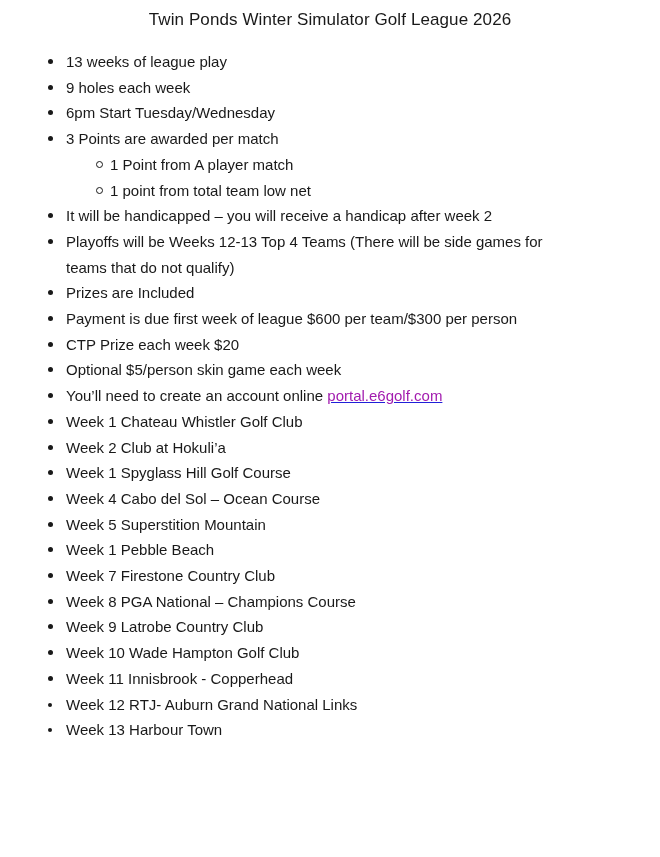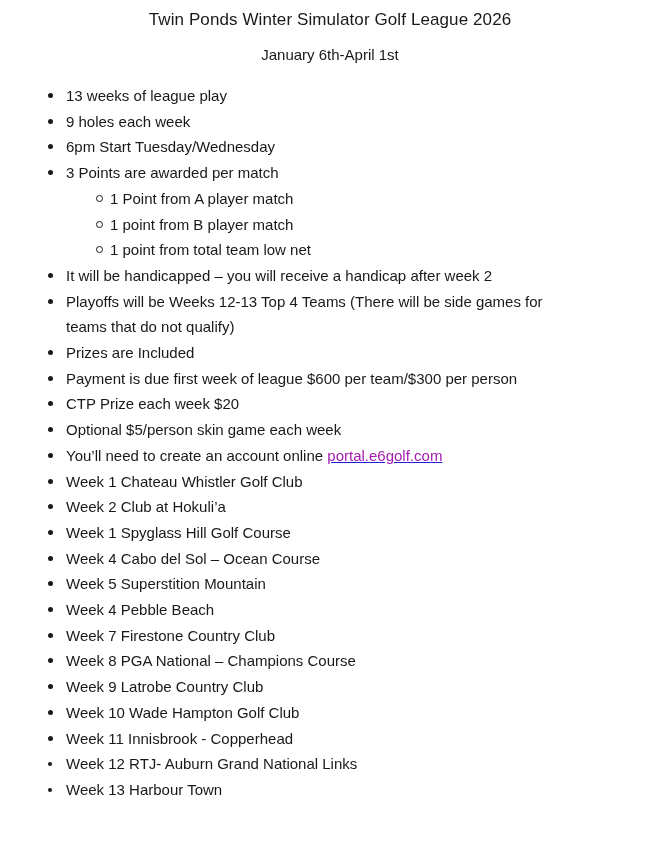--- a/index.html
+++ b/index.html
@@ -82,50 +82,48 @@
     text-decoration-color: #2020d8;
     cursor: pointer;
   }
 </style>
 </head>
 <body>
 
 <div class="page">
 
   <h1 class="doc-title">Twin Ponds Winter Simulator Golf League 2026</h1>
-  <p class="doc-subtitle">January 6th-April 1st</p>
 
   <ul class="list">
     <li><span>13 weeks of league play</span></li>
     <li><span>9 holes each week</span></li>
     <li><span>6pm Start Tuesday/Wednesday</span></li>
     <li>
       <span>3 Points are awarded per match</span>
       <ul class="sublist">
         <li><span>1 Point from A player match</span></li>
-        <li><span>1 point from B player match</span></li>
         <li><span>1 point from total team low net</span></li>
       </ul>
     </li>
     <li><span>It will be handicapped – you will receive a handicap after week 2</span></li>
     <li>
       <span class="ln">Playoffs will be Weeks 12-13 Top 4 Teams (There will be side games for</span>
       <span class="ln">teams that do not qualify)</span>
     </li>
     <li><span>Prizes are Included</span></li>
     <li><span>Payment is due first week of league $600 per team/$300 per person</span></li>
     <li><span>CTP Prize each week $20</span></li>
     <li><span>Optional $5/person skin game each week</span></li>
     <li><span>You’ll need to create an account online </span><a class="portal-link" href="#">portal.e6golf.com</a></li>
     <li><span>Week 1 Chateau Whistler Golf Club</span></li>
     <li><span>Week 2 Club at Hokuli’a</span></li>
     <li><span>Week 1 Spyglass Hill Golf Course</span></li>
     <li><span>Week 4 Cabo del Sol – Ocean Course</span></li>
     <li><span>Week 5 Superstition Mountain</span></li>
-    <li><span>Week 4 Pebble Beach</span></li>
+    <li><span>Week 1 Pebble Beach</span></li>
     <li><span>Week 7 Firestone Country Club</span></li>
     <li><span>Week 8 PGA National – Champions Course</span></li>
     <li><span>Week 9 Latrobe Country Club</span></li>
     <li><span>Week 10 Wade Hampton Golf Club</span></li>
     <li><span>Week 11 Innisbrook - Copperhead</span></li>
     <li class="sm"><span>Week 12 RTJ- Auburn Grand National Links</span></li>
     <li class="sm"><span>Week 13 Harbour Town</span></li>
   </ul>
 
 </div>

